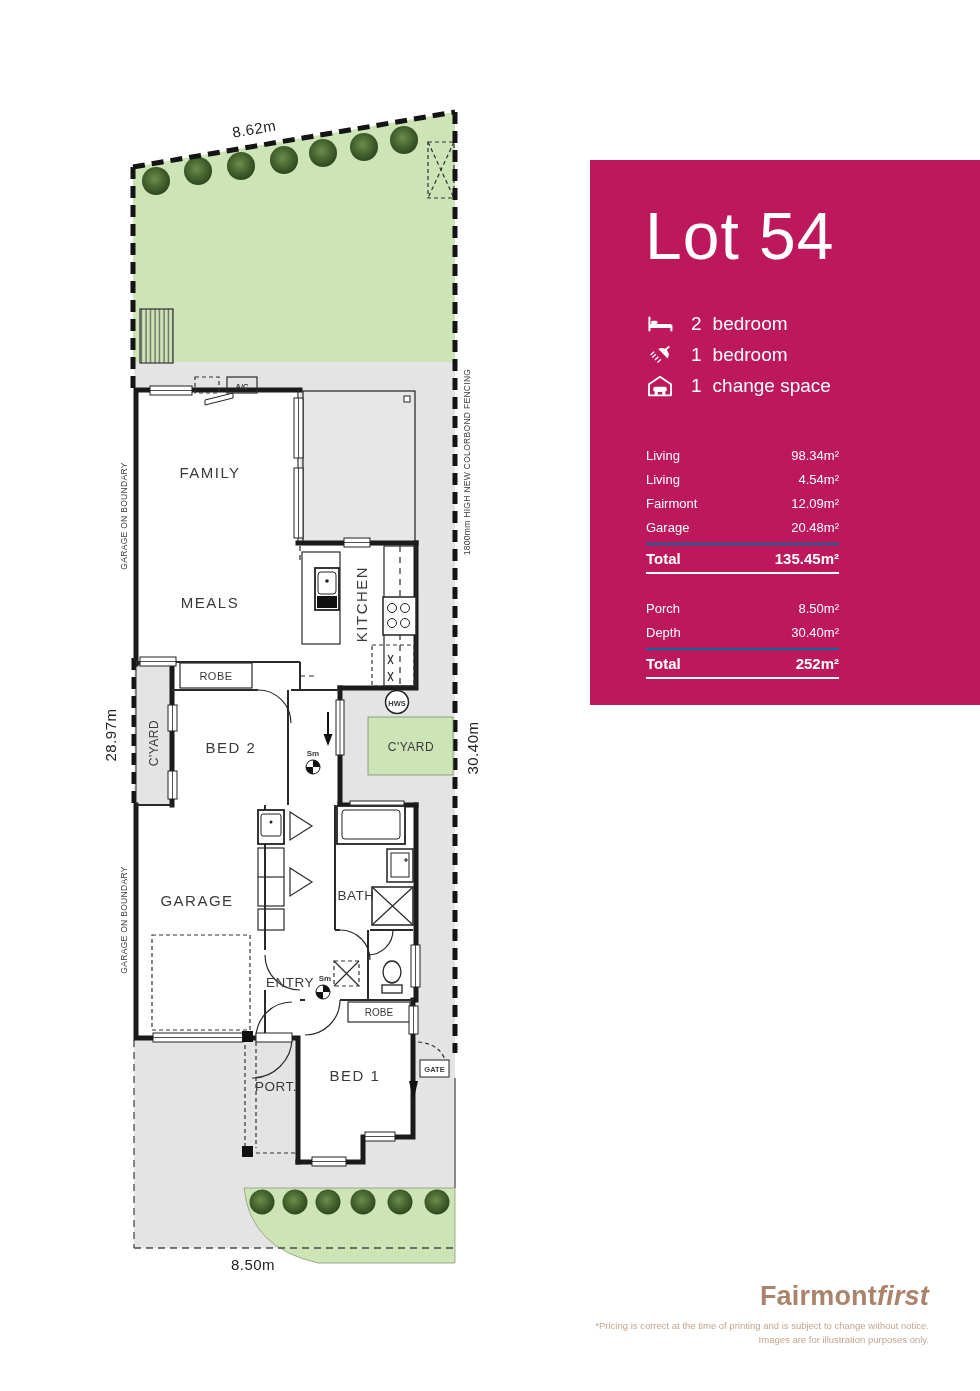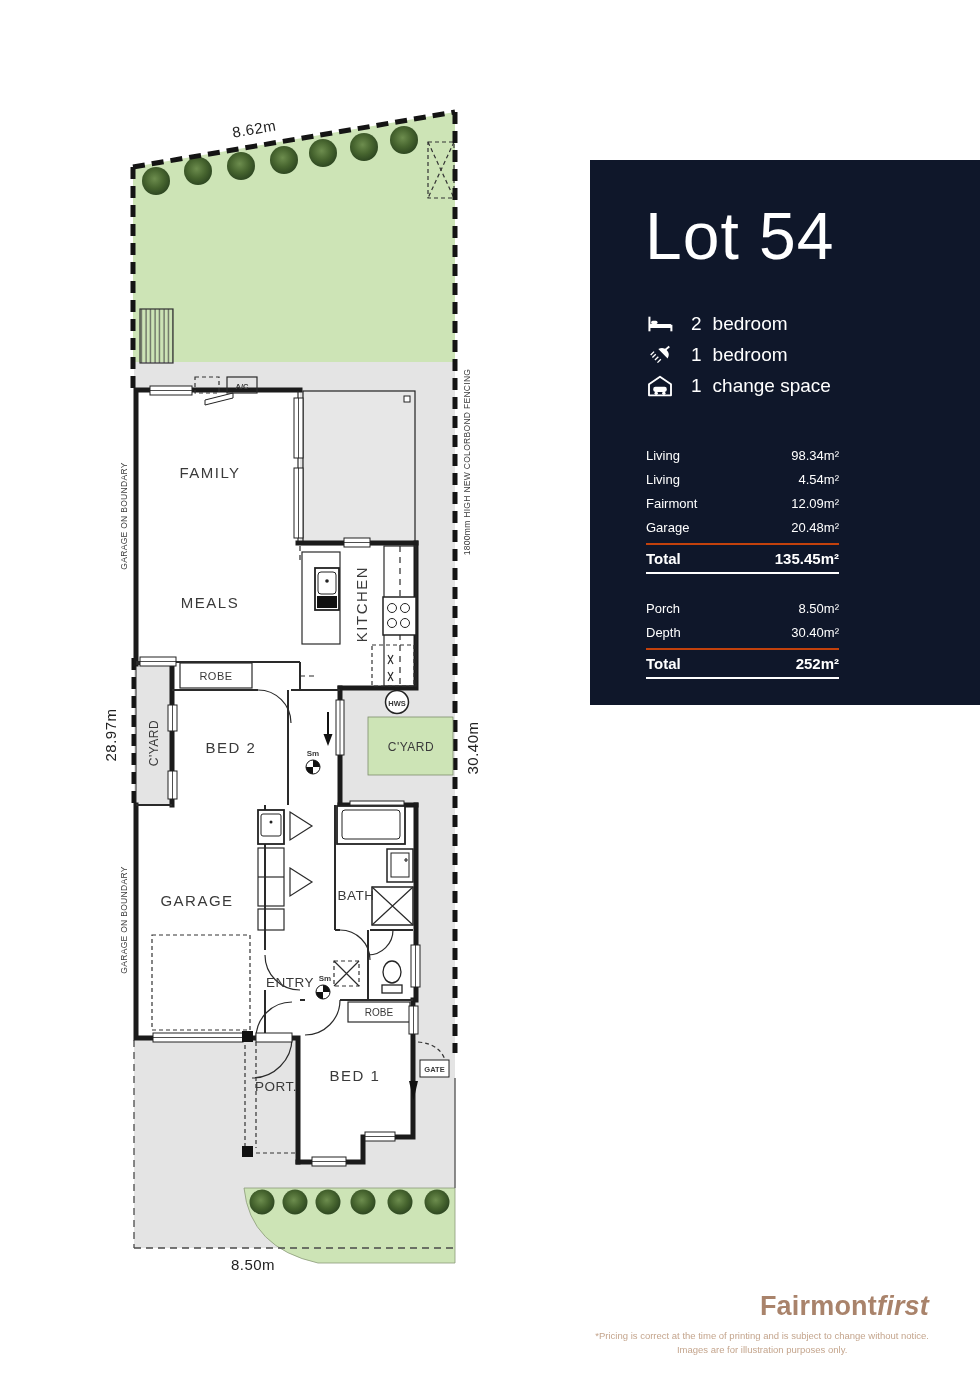--- a/index.html
+++ b/index.html
@@ -21,38 +21,38 @@
   .lbl13{font-size:13.5px;letter-spacing:0.5px;}
   .lbl12{font-size:12px;letter-spacing:0.5px;}
   .lbl11{font-size:11px;letter-spacing:0.5px;}
   .lbl10{font-size:10px;}
   .lbl8{font-size:8px;font-weight:bold;}
   .lbl7{font-size:7.5px;font-weight:bold;}
   .note{font-size:8.5px;letter-spacing:0.3px;}
   .dim{font-size:15px;fill:#222;letter-spacing:0.5px;}
 
   
-  .panel{position:absolute;left:590px;top:160px;width:390px;height:545px;background:#0f172a;color:#fff;}
+  .panel{position:absolute;left:590px;top:160px;width:390px;height:545px;background:#be185d;color:#fff;}
   .lot-title{position:absolute;left:55px;top:38px;font-size:66px;font-weight:400;letter-spacing:1px;}
   .features{position:absolute;left:55px;top:148px;}
   .feature-row{display:flex;align-items:center;height:31px;font-size:19px;}
   .f-icon{width:30px;display:flex;align-items:center;justify-content:center;margin-right:16px;}
   .f-count{margin-right:11px;}
   .tables{position:absolute;left:56px;top:283px;width:193px;}
   .t-row{display:flex;justify-content:space-between;font-size:13px;padding:4.5px 0;}
   .t-total{display:flex;justify-content:space-between;font-size:15px;font-weight:bold;
-           border-top:2px solid #c2410c;border-bottom:2px solid #fff;padding:5px 0;margin-top:4px;}
+           border-top:2px solid #0369a1;border-bottom:2px solid #fff;padding:5px 0;margin-top:4px;}
   .t-gap{height:22px;}
 
   
-  .footer{position:absolute;right:51px;top:1281px;text-align:right;margin-top:10px;}
+  .footer{position:absolute;right:51px;top:1281px;text-align:right;}
   .brand{font-size:27px;color:#A9836B;letter-spacing:0.2px;}
   .brand .b-bold{font-weight:bold;}
   .brand .b-italic{font-weight:bold;font-style:italic;}
-  .disclaimer{margin-top:7px;font-size:9.5px;line-height:1.5;color:#C4A58D;text-align:center;}
+  .disclaimer{margin-top:7px;font-size:9.5px;line-height:1.5;color:#C4A58D;}
 </style>
 </head>
 <body>
 
 <div class="page">
 
 <svg class="plan" width="980" height="1391" viewBox="0 0 980 1391">
   <defs>
     <pattern id="hatch" width="4.5" height="8" patternUnits="userSpaceOnUse">
       <path d="M2 0 V8" stroke="#444" stroke-width="1"></path>

